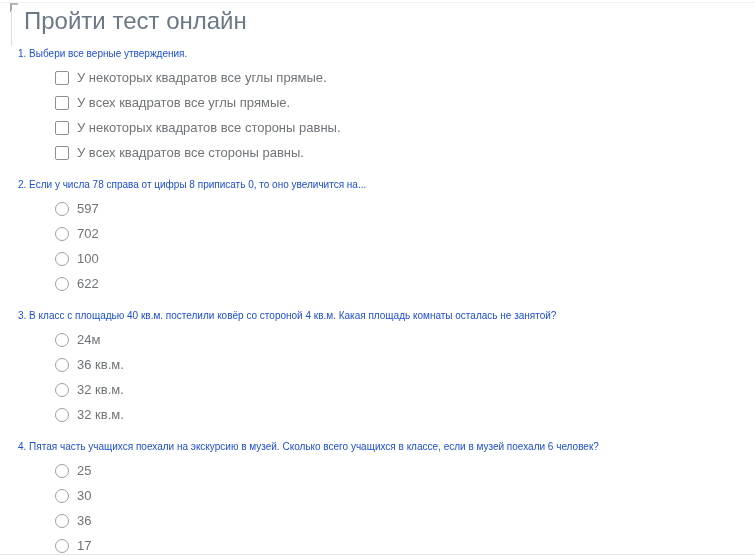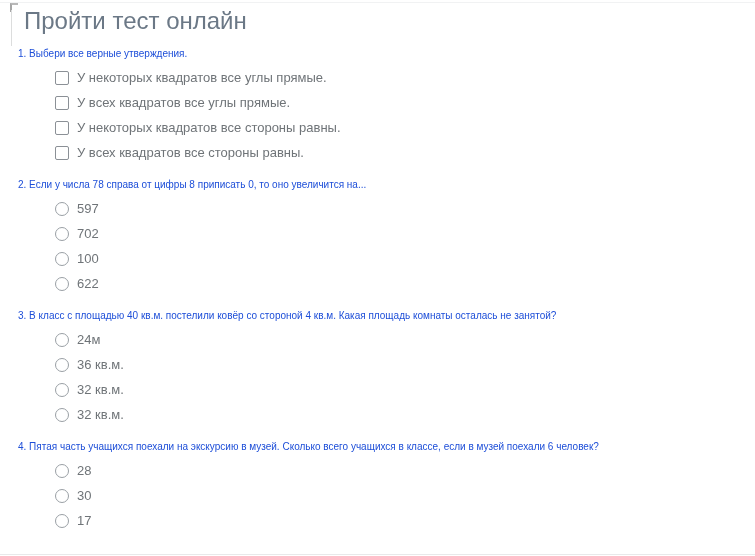--- a/index.html
+++ b/index.html
@@ -166,25 +166,29 @@
         <span class="opt-label">32 кв.м.</span>
       </label>
     </div>
   </section>
 
   <section class="question">
     <div class="q-text">4. Пятая часть учащихся поехали на экскурсию в музей. Сколько всего учащихся в классе, если в музей поехали 6 человек?</div>
     <div class="options">
       <label class="option">
         <span class="radio"></span>
-        <span class="opt-label">28</span>
+        <span class="opt-label">25</span>
       </label>
       <label class="option">
         <span class="radio"></span>
         <span class="opt-label">30</span>
+      </label>
+      <label class="option">
+        <span class="radio"></span>
+        <span class="opt-label">36</span>
       </label>
       <label class="option">
         <span class="radio"></span>
         <span class="opt-label">17</span>
       </label>
     </div>
   </section>
 
 </div>
 

